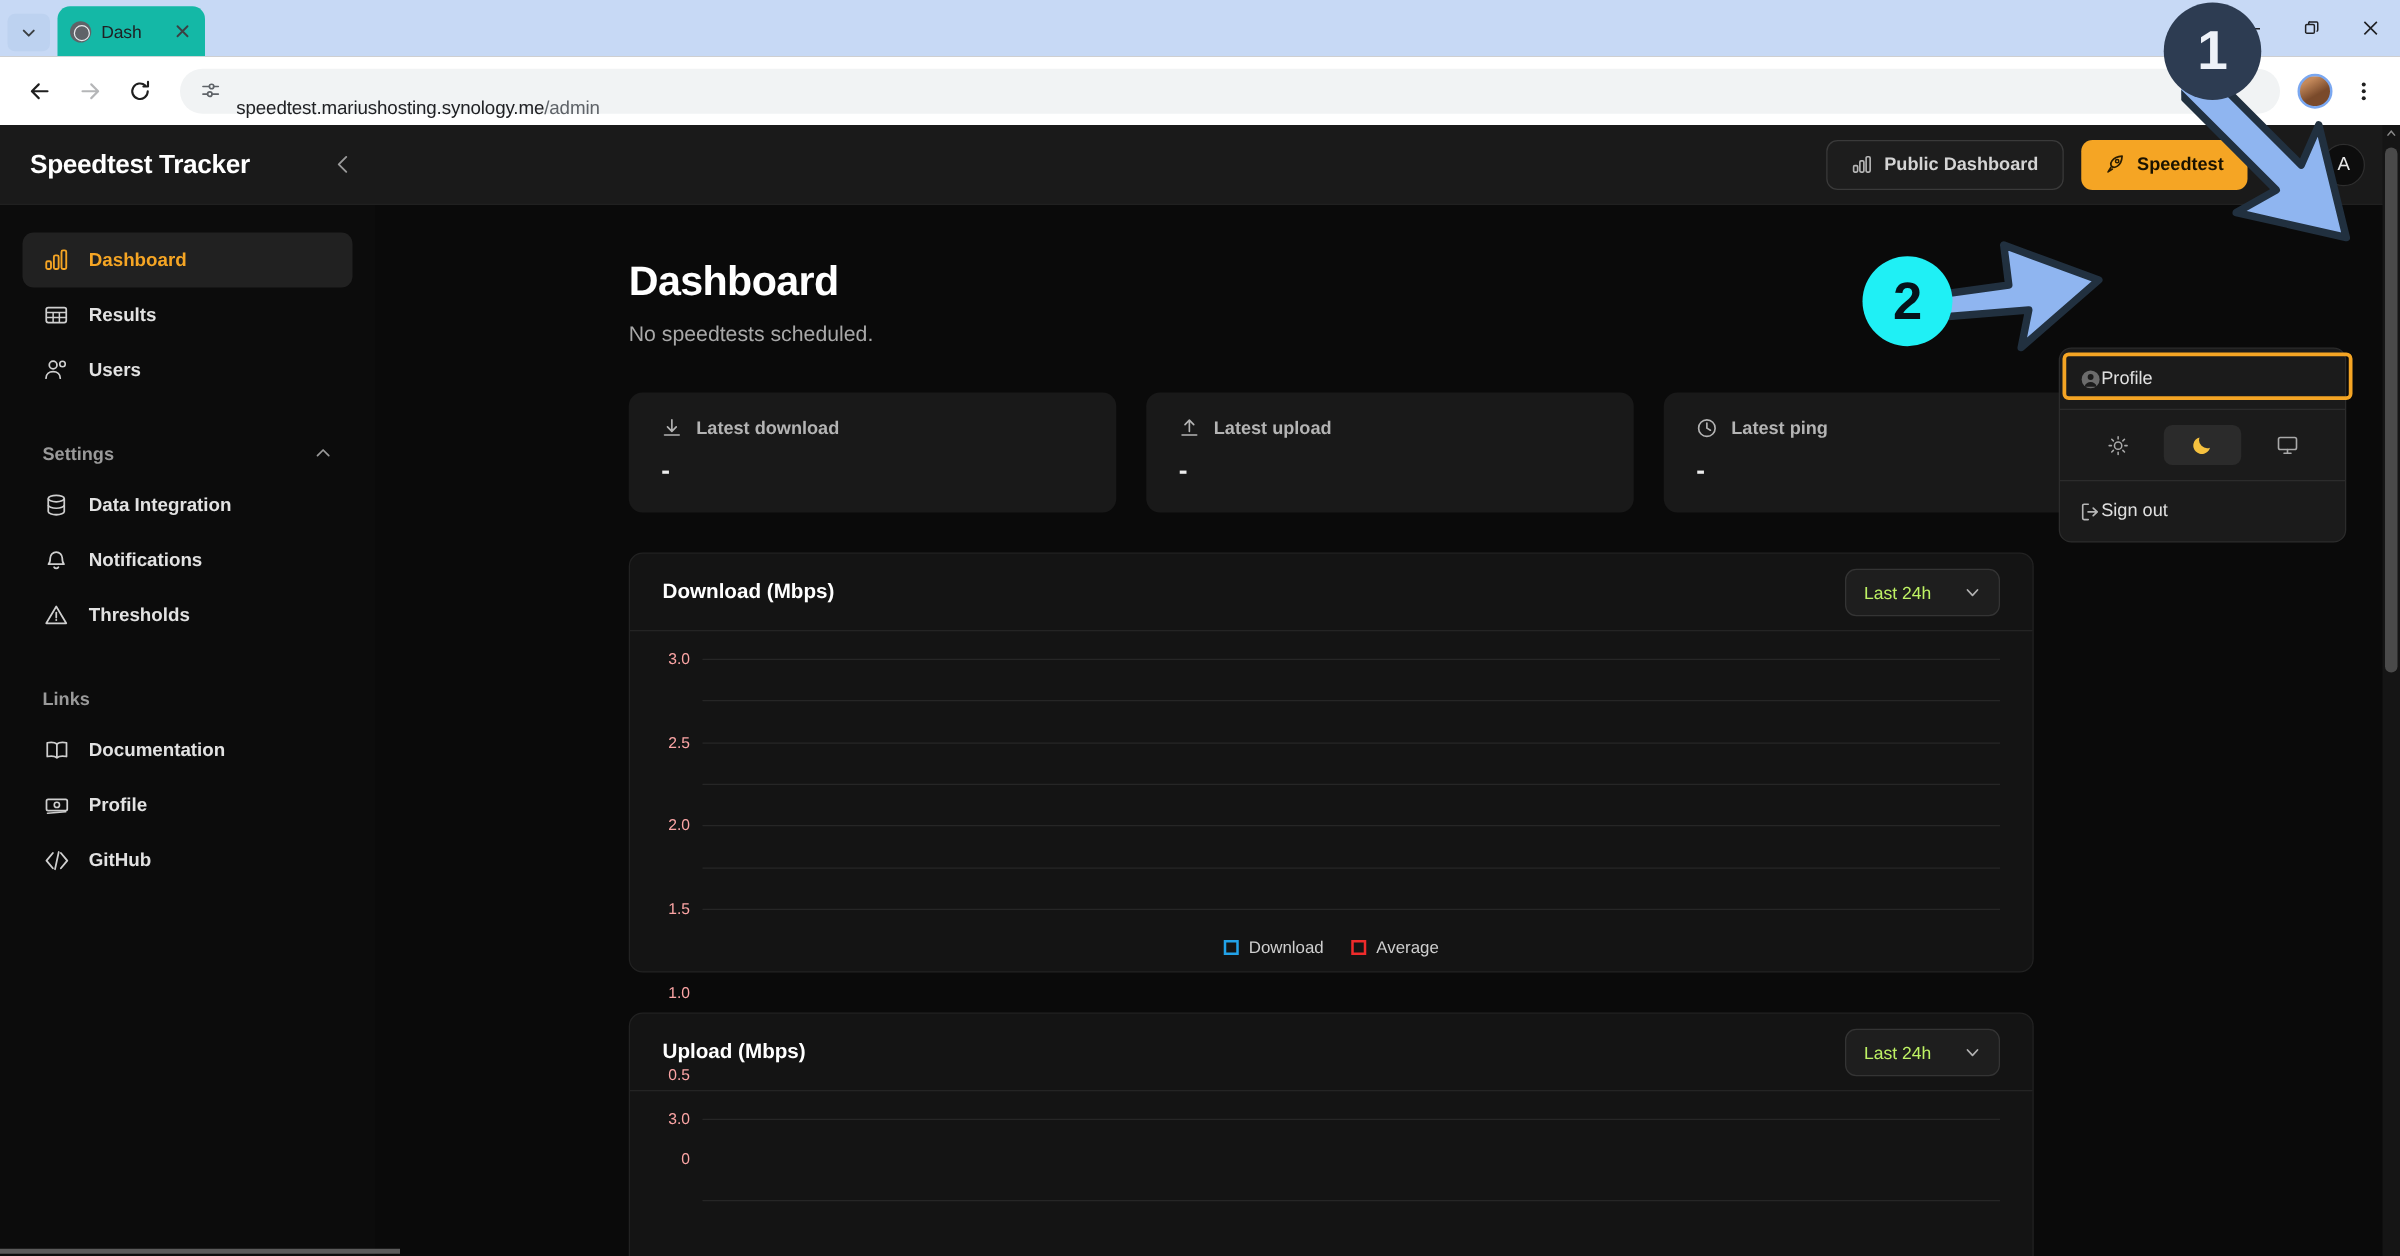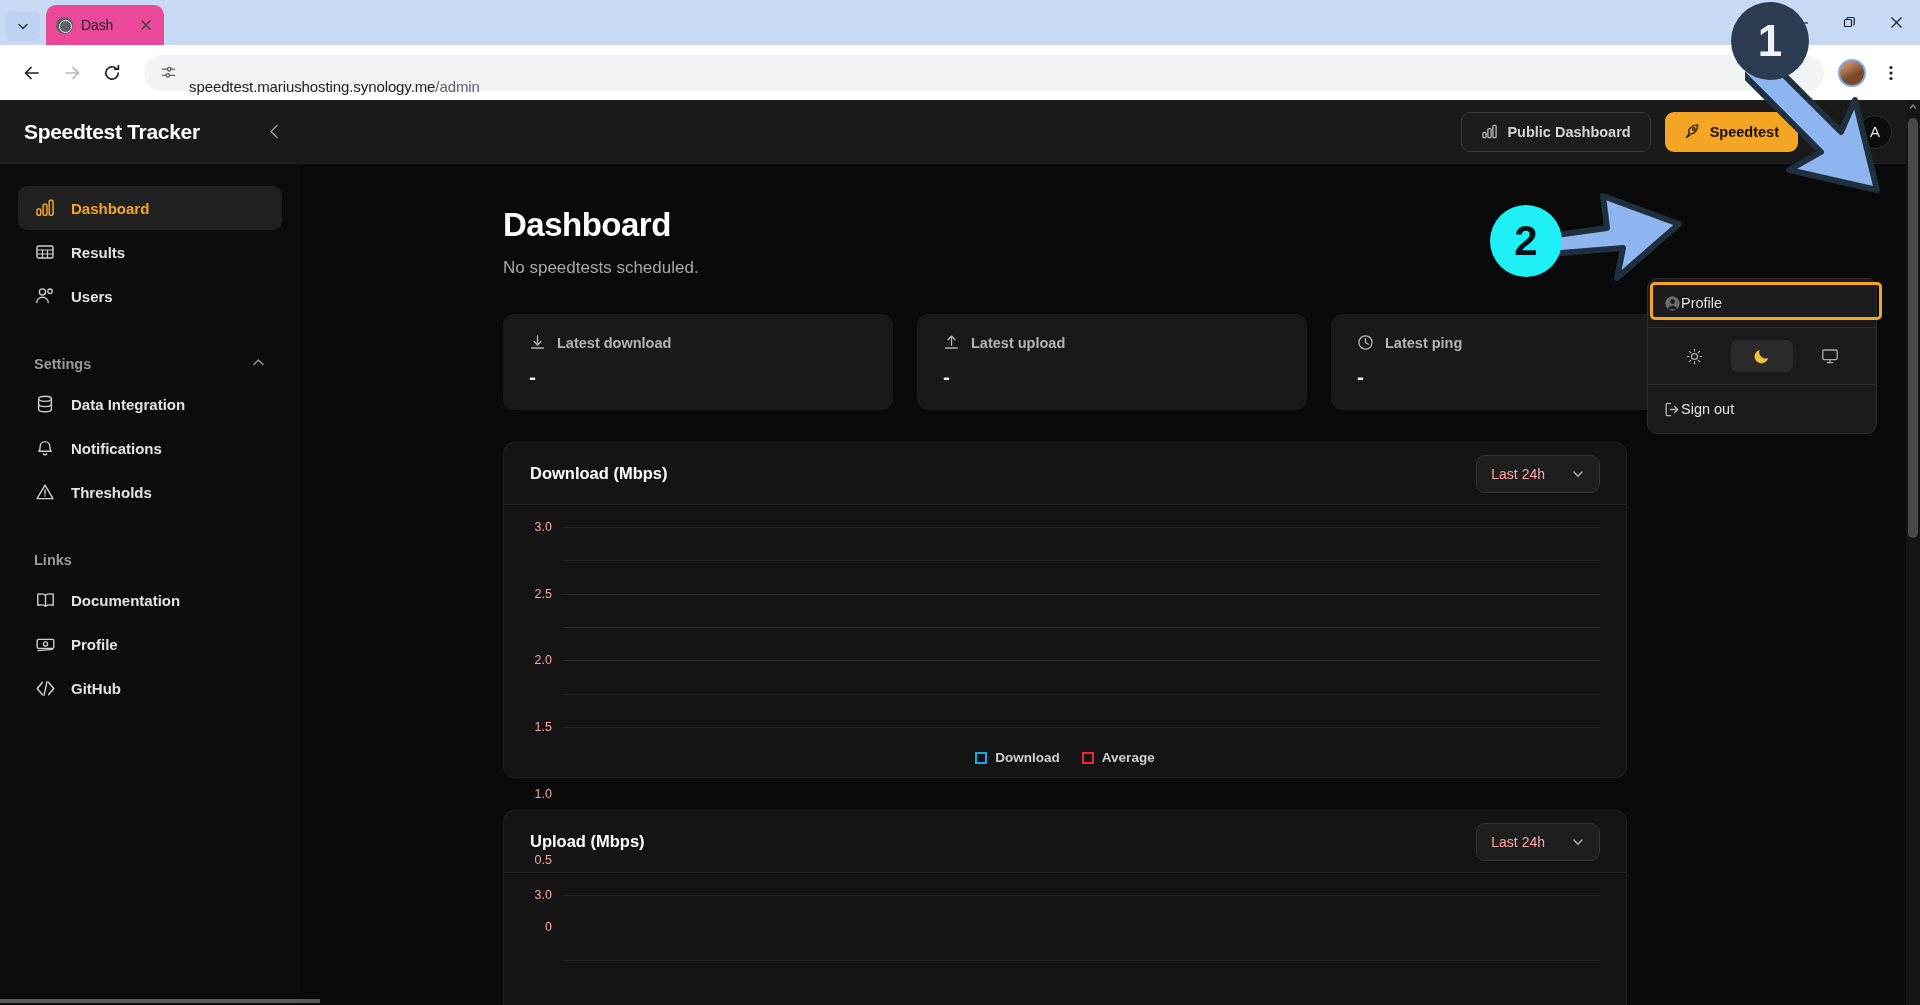--- a/index.html
+++ b/index.html
@@ -17,21 +17,21 @@
     display: flex; align-items: flex-end;
   }
   .tab-list-btn {
     width: 34px; height: 30px; margin: 0 4px 4px 6px;
     display: flex; align-items: center; justify-content: center;
     border-radius: 6px; background: #bdd2f0;
   }
   .tab {
     display: flex; align-items: center; gap: 8px;
     height: 40px; width: 118px; padding: 0 10px;
-    background: #ec4899;
+    background: #14b8a6;
     border-radius: 10px 10px 0 0;
     margin-left: 2px;
   }
   .tab-favicon {
     width: 17px; height: 17px; border-radius: 50%;
     background: #5f6368; flex: none;
     position: relative; overflow: hidden;
   }
   .tab-favicon::before {
     content: ""; position: absolute; left: 3px; top: 3px;
@@ -167,38 +167,38 @@
   }
   .chart-head {
     height: 62px; display: flex; align-items: center;
     padding: 0 26px; border-bottom: 1px solid #242424;
   }
   .chart-title { font-size: 16.5px; font-weight: bold; color: #fff; }
   .range-select {
     margin-left: auto; display: flex; align-items: center; gap: 26px;
     height: 38px; padding: 0 14px;
     border: 1px solid #343434; border-radius: 9px;
-    background: #1e1e1e; color: #fca5a5; font-size: 14px;
+    background: #1e1e1e; color: #bef264; font-size: 14px;
   }
   .chart-body { position: relative; height: 272px; padding: 22px 26px 0 26px; }
   .plot { position: relative; height: 205px; margin-left: 32px; }
   .grid-row {
     position: absolute; left: 0; right: 0; height: 1px;
     background: #262626;
   }
   .ytick {
     position: absolute; right: calc(100% + 10px);
     transform: translateY(-50%);
     font-size: 12.5px; color: #fca5a5; white-space: nowrap;
   }
   .legend {
     display: flex; align-items: center; justify-content: center;
     gap: 22px; margin-top: 18px;
   }
-  .legend-item { display: flex; align-items: center; gap: 8px; font-size: 13.5px; color: #cfcfcf; font-weight: bold; }
+  .legend-item { display: flex; align-items: center; gap: 8px; font-size: 13.5px; color: #cfcfcf; }
   .legend-swatch { width: 12px; height: 12px; border: 2px solid; }
 
   
   .dropdown {
     position: absolute; top: 178px; left: 1647px;
     width: 230px; background: #1b1b1b;
     border: 1px solid #2c2c2c; border-radius: 10px;
     z-index: 40; padding: 5px 0;
   }
   .dd-item {

